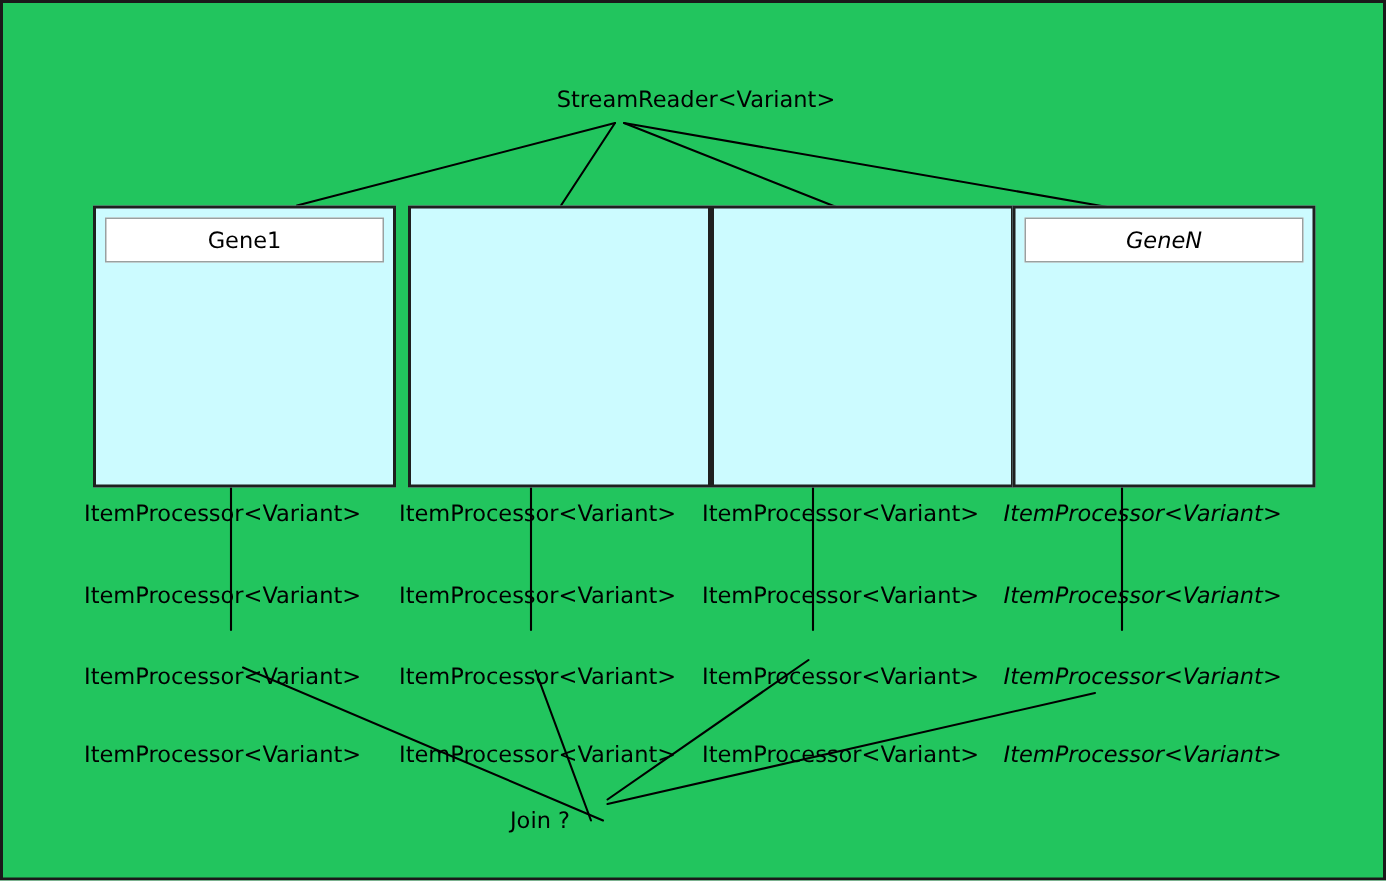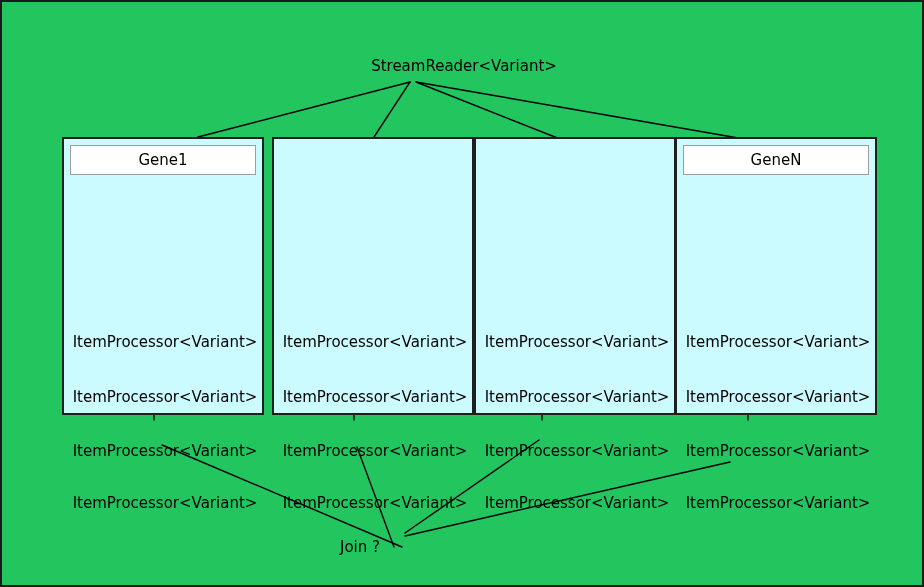--- a/index.html
+++ b/index.html
@@ -43,29 +43,29 @@
   #sink-label {
     left: 0;
     top: 538px;
     width: 716px;
     text-align: center;
   }
   .lane {
     position: absolute;
     top: 135px;
     width: 202px;
-    height: 278px;
+    height: 188px;
     background: #ccfbff;
     border: 2px solid #1f1f1f;
     box-sizing: border-box;
   }
   .lane-1 { left: 60px; }
   .lane-2 { left: 270px; }
   .lane-3 { left: 472px; }
-  .lane-4 { left: 673px; }
+  .lane-4 { left: 673px; font-style: italic; }
   .lane-header {
     position: absolute;
     left: 6px;
     top: 6px;
     right: 6px;
     height: 30px;
     background: #ffffff;
     border: 1px solid #9aa0a0;
     box-sizing: border-box;
     display: flex;
@@ -74,21 +74,21 @@
   }
   .lane-header-text {
     font-size: 15px;
     color: #000000;
     line-height: 1;
   }
   .processor {
     position: absolute;
     left: -8px;
     width: 218px;
-    text-align: center;
+    text-align: left;
     font-size: 15px;
     color: #000000;
     white-space: nowrap;
     line-height: 1;
   }
   .processor-0 { top: 196px; }
   .processor-1 { top: 251px; }
   .processor-2 { top: 305px; }
   .processor-3 { top: 357px; }
 </style>

